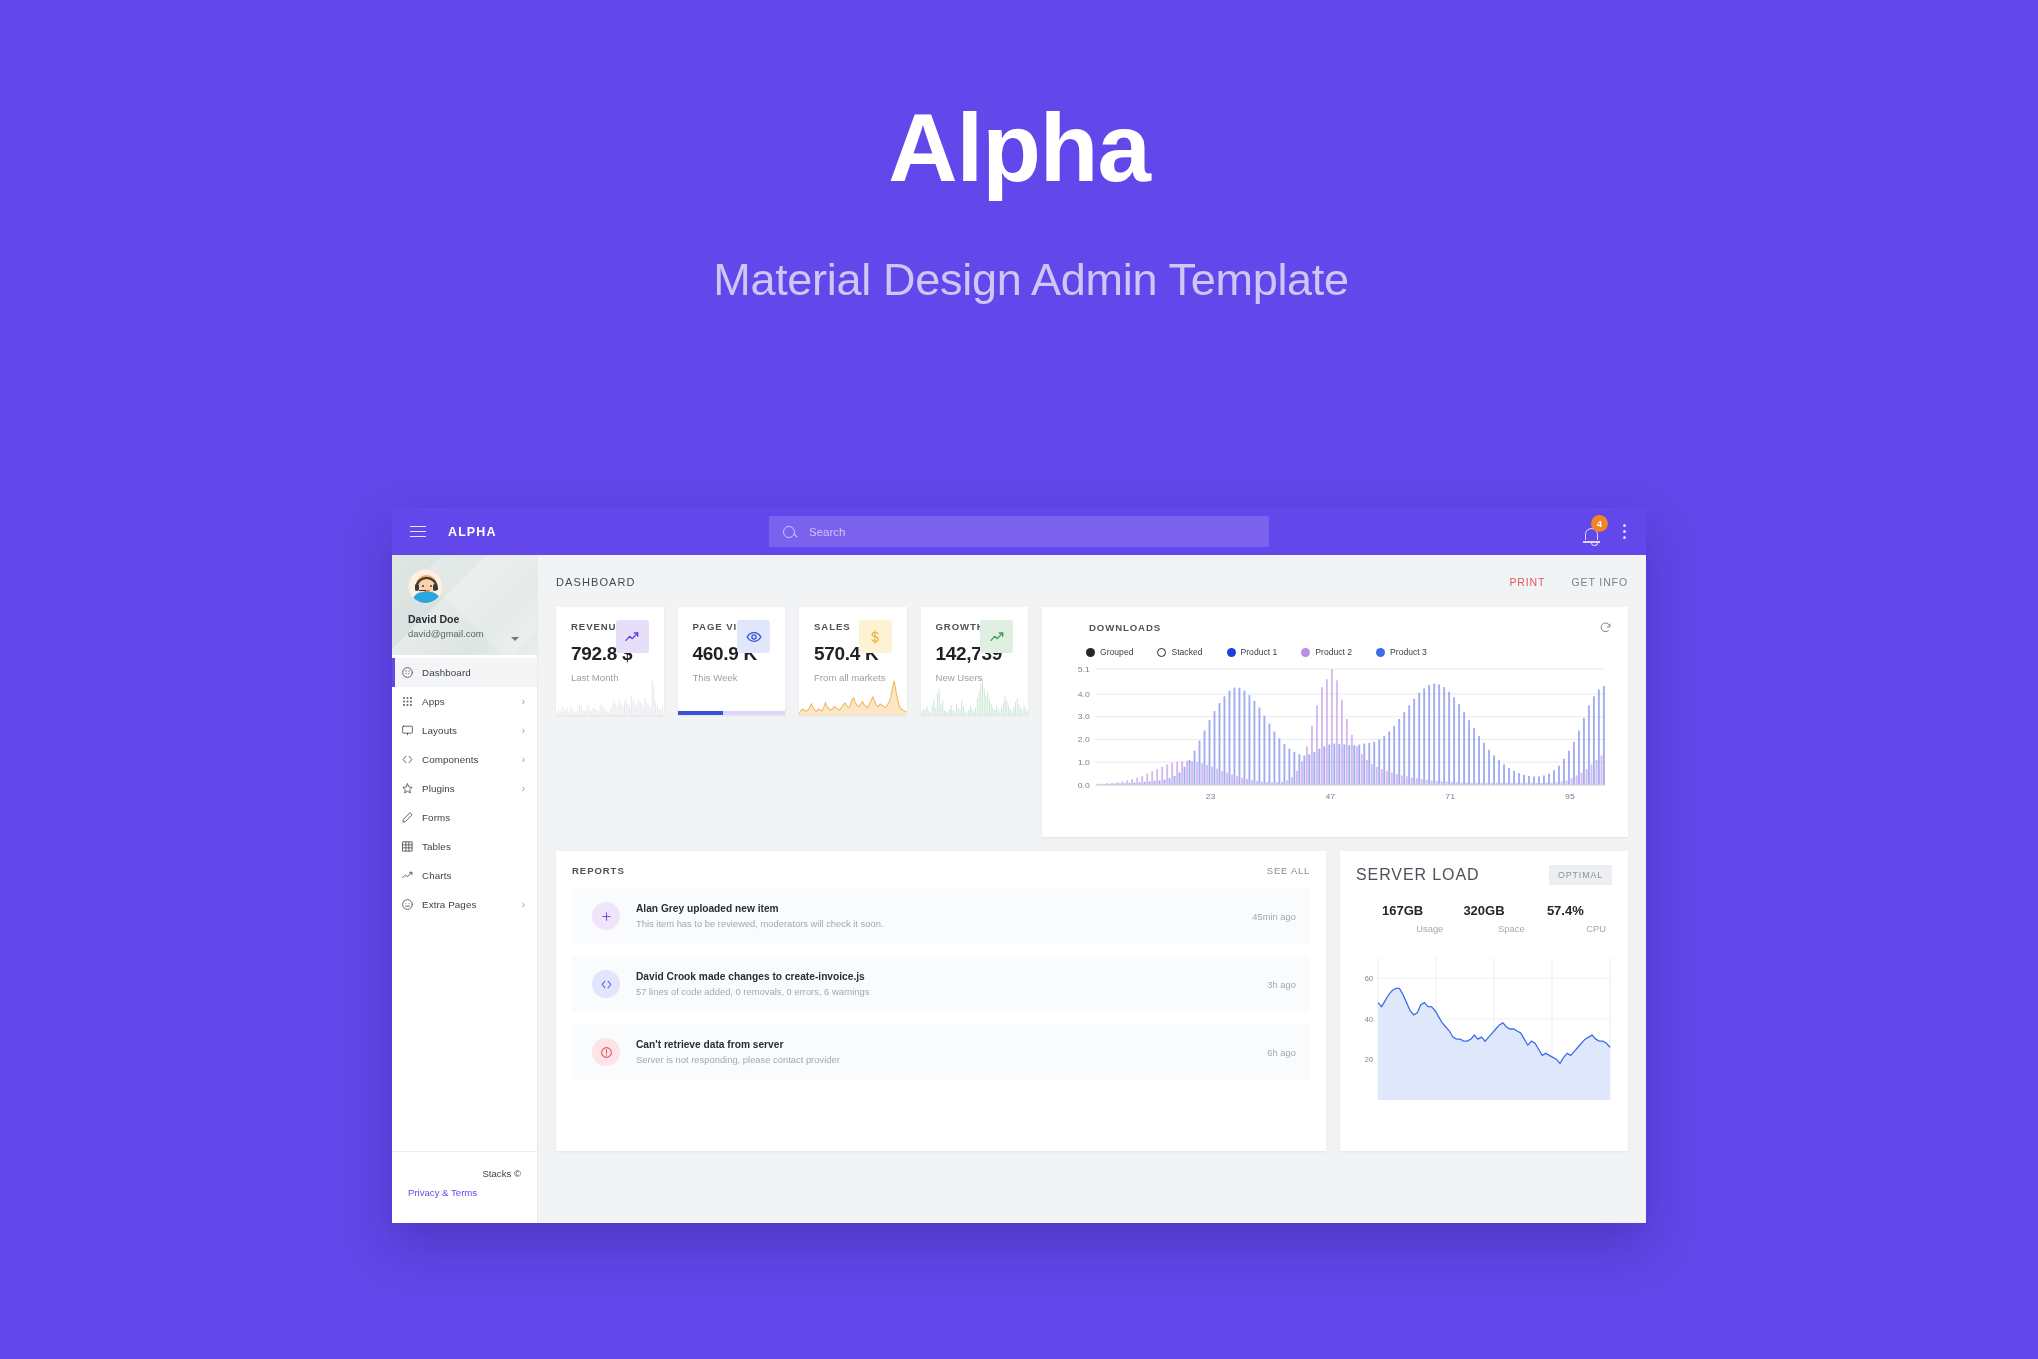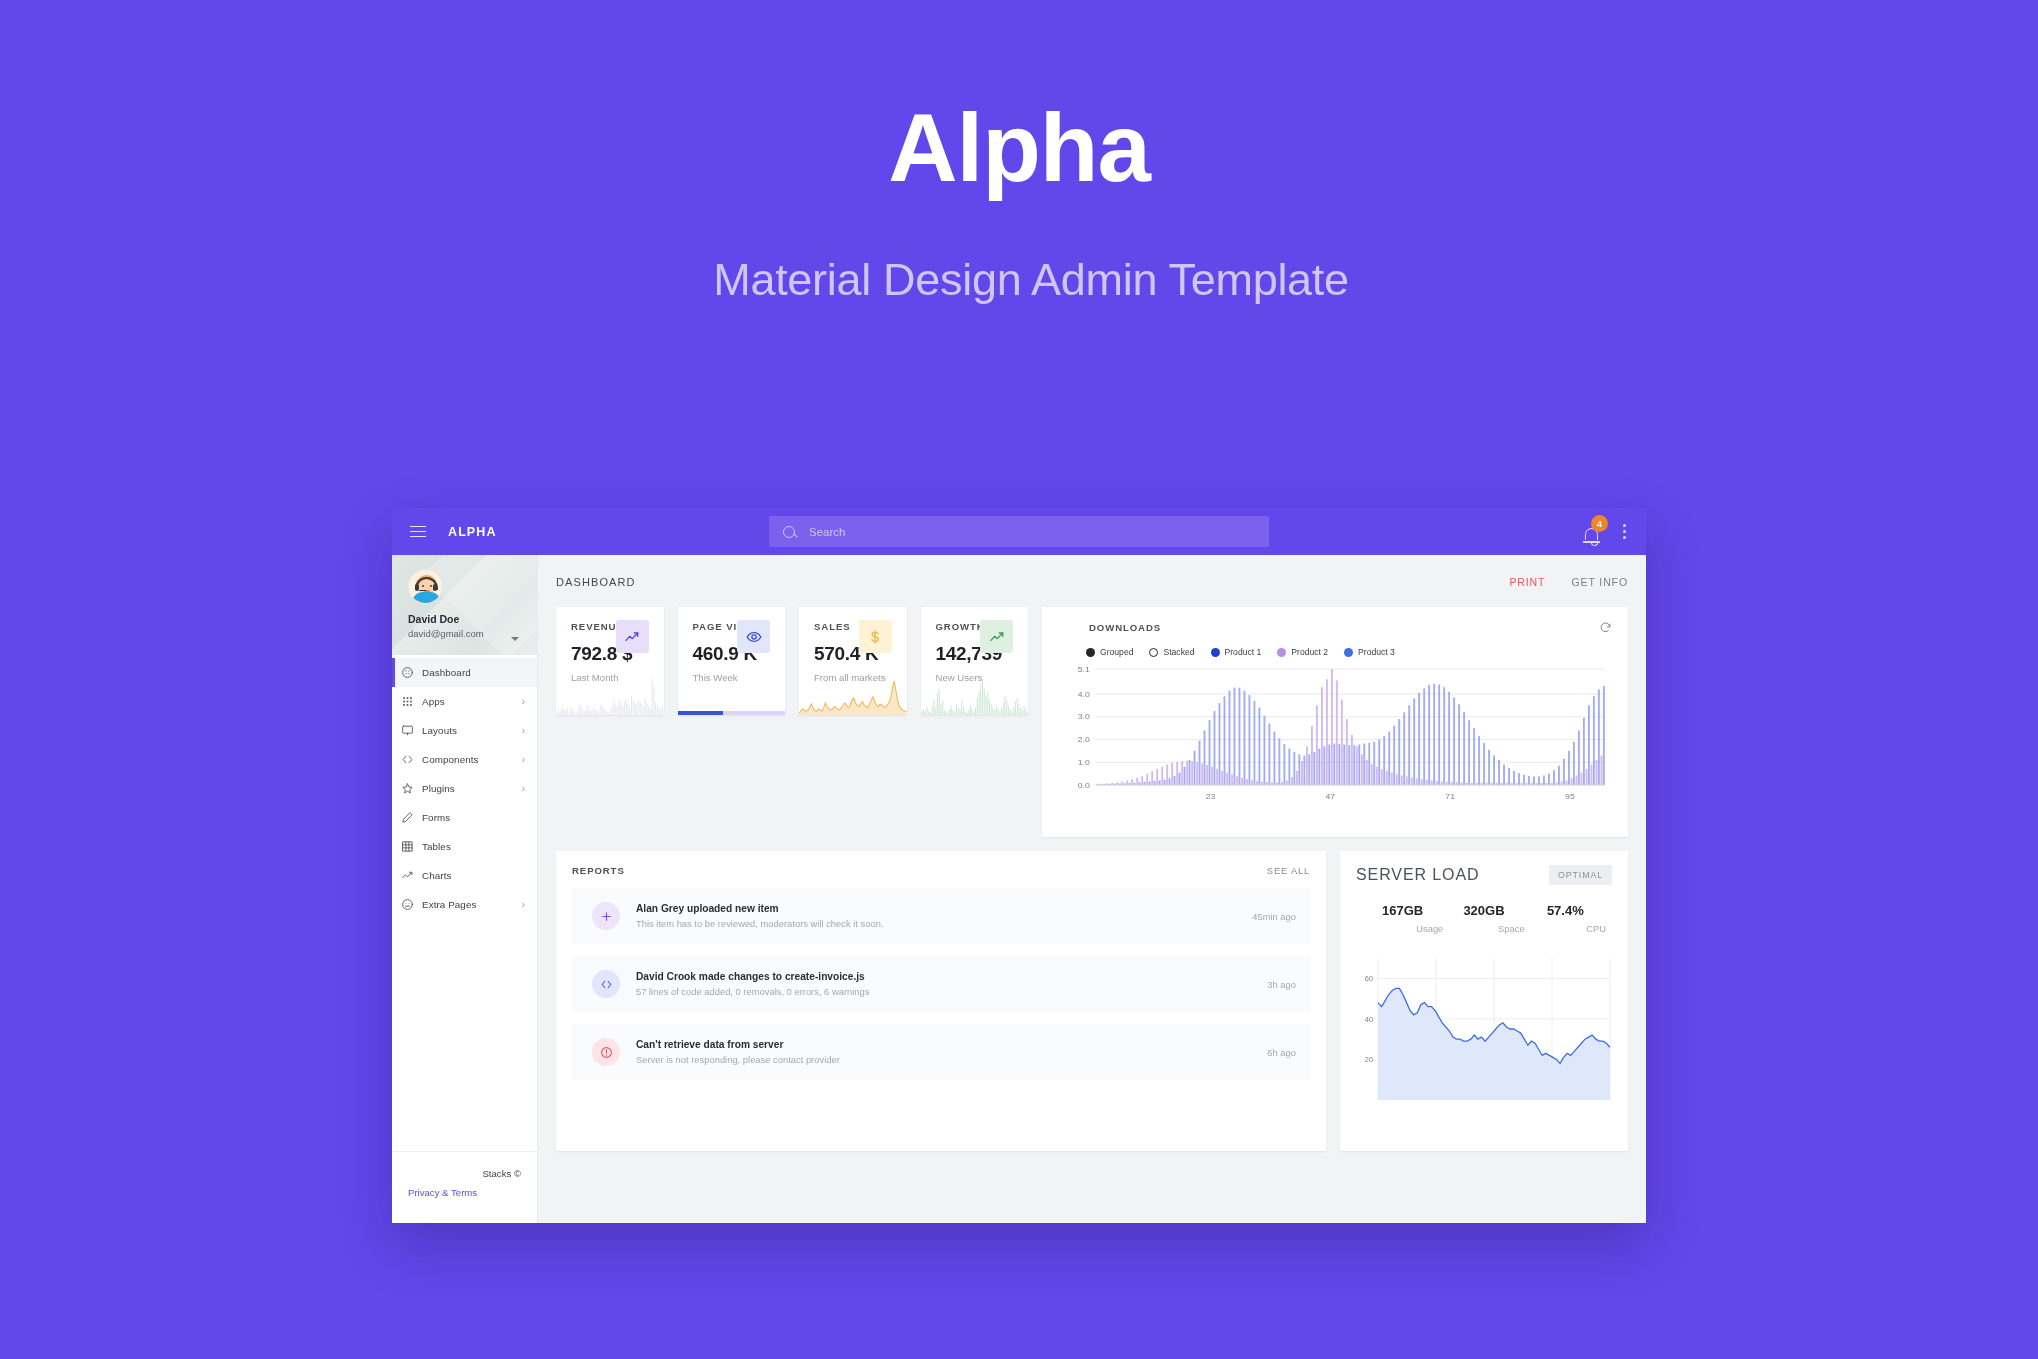--- a/index.html
+++ b/index.html
@@ -144,21 +144,21 @@
   .spark { position:absolute; left:0; right:0; bottom:0; height:38px; }
   .spark svg{width:100%;height:100%;display:block;}
   .pbar { position:absolute;left:0;right:0;bottom:0;height:4px;background:#ded6fa;}
   .pbar i { display:block;height:100%;background:#3853d6;}
 
   .dlcard { flex:1; height:230px; padding:14px 16px 0 16px; }
   .dl-top { display:flex; align-items:center;padding-left:31px; }
   .dl-title { font-size:9.6px; color:#4d5158; letter-spacing:.9px; font-weight:600;}
   .dl-refresh { margin-left:auto; color:#7d838b; cursor:pointer;}
   .dl-refresh svg{width:13px;height:13px;display:block;}
-  .legend { display:flex; align-items:center; gap:16px; margin:13px 0 0 28px;}
+  .legend { display:flex; align-items:center; gap:24px; margin:13px 0 0 28px;}
   .lg { display:flex;align-items:center;gap:5px; font-size:8.6px;color:#3c4046; cursor:pointer;}
   .lg .dot{width:9px;height:9px;border-radius:50%;}
   .lg .ring{width:9px;height:9px;border-radius:50%;border:1.4px solid #25272c;background:#fff;}
   .chartarea { position:relative; height:140px; margin-top:6px; }
   .chartarea svg{position:absolute;left:0;top:0;width:100%;height:100%;}
 
   .row2 { display:flex; gap:14px; margin-top:14px; }
   .reports { flex:1; padding:14px 16px 0 16px; height:300px;}
   .rp-top { display:flex;align-items:flex-start;}
   .rp-title { font-size:9.6px;color:#4d5158;letter-spacing:.9px;font-weight:600;}

